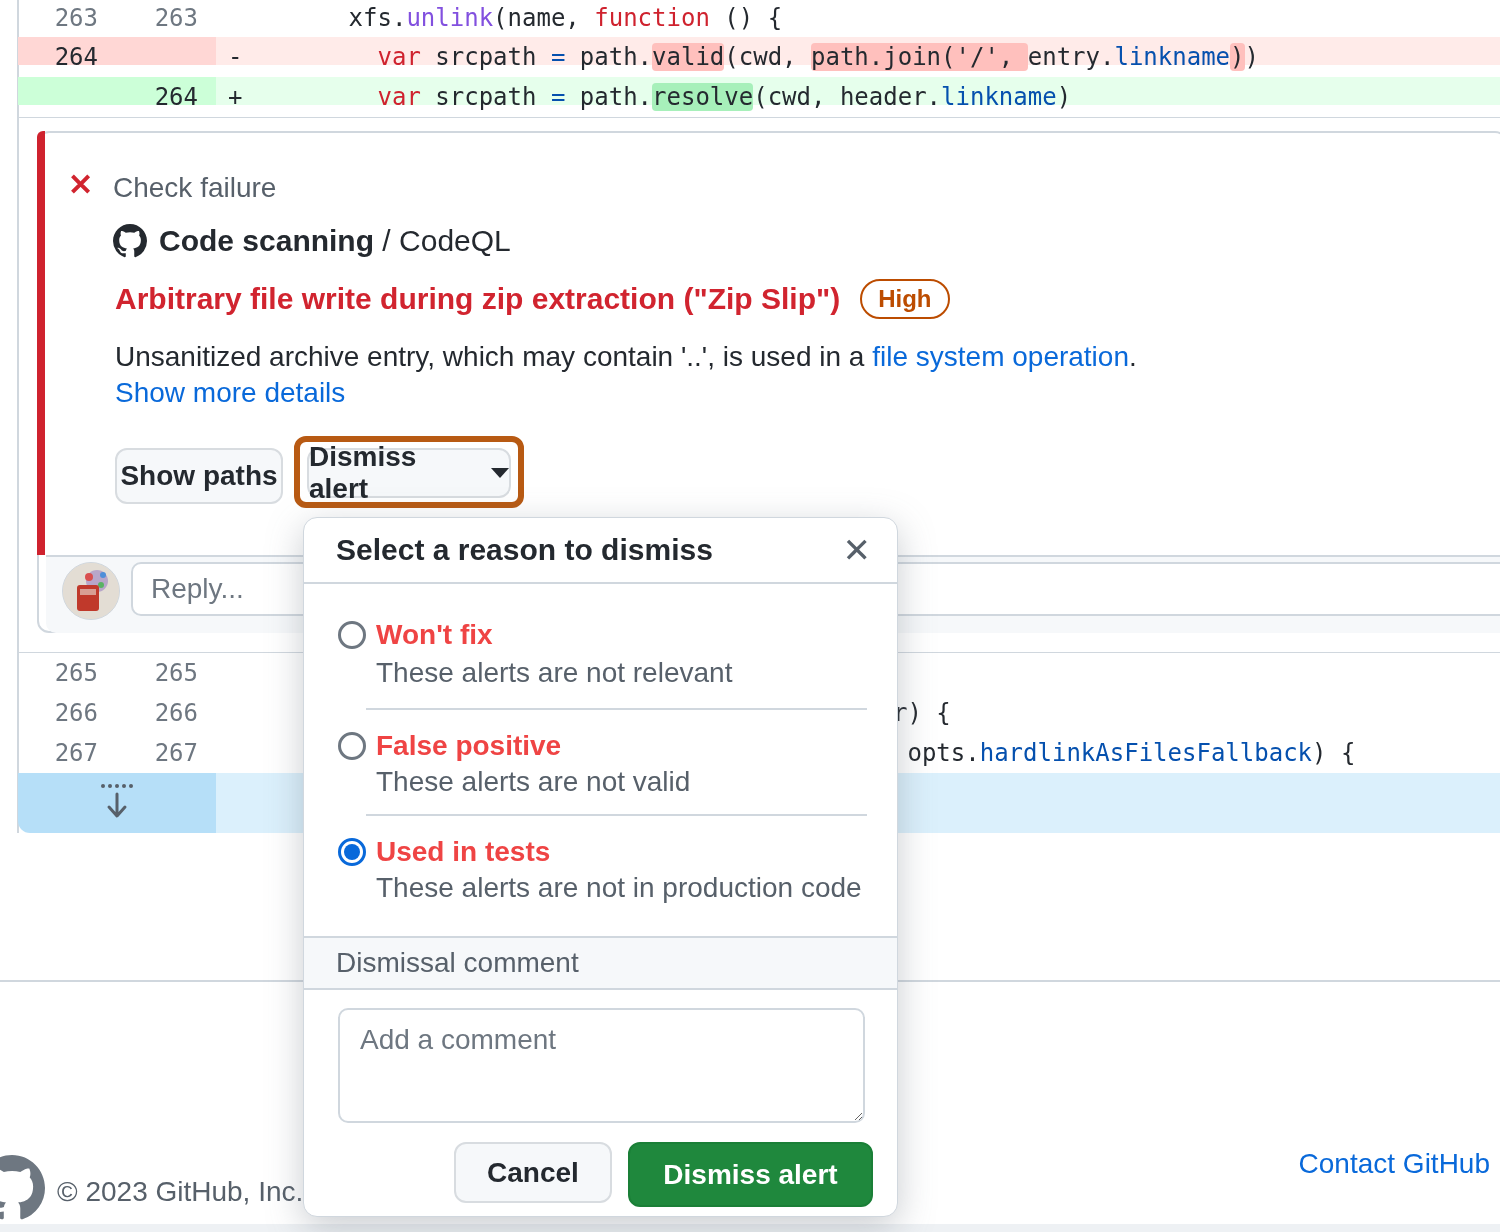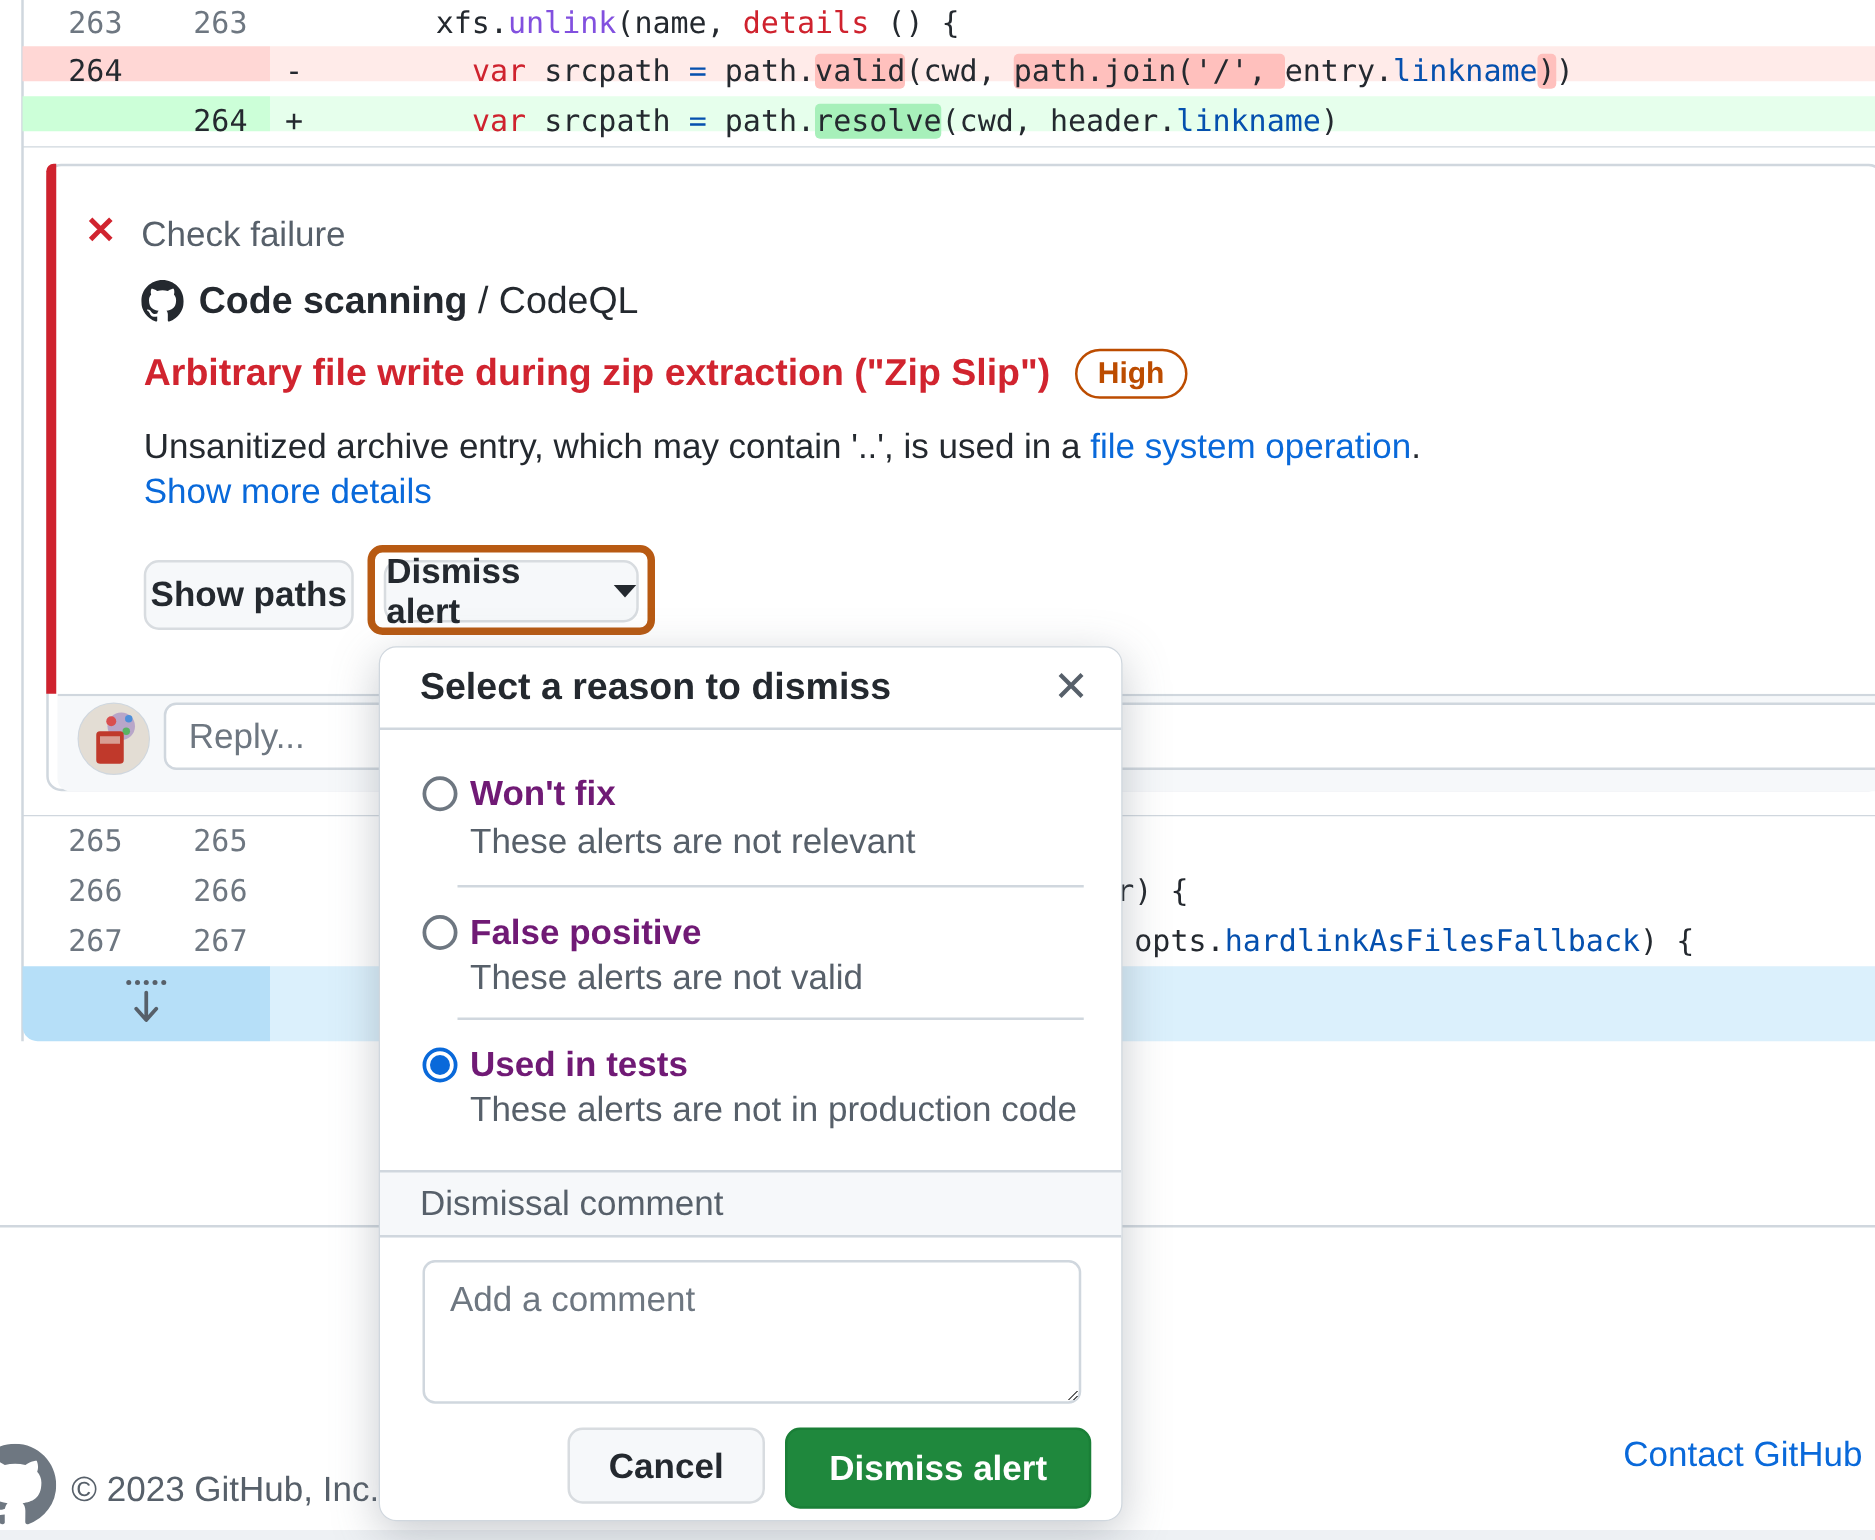--- a/index.html
+++ b/index.html
@@ -59,21 +59,21 @@
 
   
   .dialog{left:303px;top:517px;width:595px;height:700px;background:#fff;border:1px solid #d0d7de;border-radius:14px;
           box-shadow:0 10px 36px rgba(100,110,120,0.35);box-sizing:border-box;}
   .dlg-header{position:absolute;left:0;top:0;width:100%;height:66px;border-bottom:2px solid #d0d7de;box-sizing:border-box;}
   .dlg-title{position:absolute;left:32px;top:0;line-height:64px;font-size:30px;font-weight:700;color:#24292f;}
   .dlg-close{position:absolute;right:26px;top:12px;font-size:34px;color:#57606a;cursor:pointer;line-height:40px;}
   .radio{position:absolute;left:34px;width:28px;height:28px;border:3px solid #6e7781;border-radius:50%;box-sizing:border-box;background:#fff;}
   .radio.checked{border-color:#0969da;}
   .radio.checked::after{content:"";position:absolute;left:3px;top:3px;width:16px;height:16px;border-radius:50%;background:#0969da;}
-  .opt-title{position:absolute;left:72px;font-size:28px;font-weight:700;color:#701a75;line-height:34px;}
+  .opt-title{position:absolute;left:72px;font-size:28px;font-weight:700;color:#ef4444;line-height:34px;}
   .opt-desc{position:absolute;left:72px;font-size:28px;color:#57606a;line-height:34px;}
   .divider{position:absolute;left:62px;width:501px;border-top:2px solid #d0d7de;height:0;}
   .comment-bar{position:absolute;left:0;top:418px;width:100%;height:54px;background:#f6f8fa;
                border-top:2px solid #d0d7de;border-bottom:2px solid #d0d7de;box-sizing:border-box;}
   .comment-bar-label{position:absolute;left:32px;line-height:50px;font-size:28px;color:#57606a;}
   .dlg-textarea{position:absolute;left:34px;top:490px;width:527px;height:115px;box-sizing:border-box;border:2px solid #d0d7de;
                 border-radius:10px;font-size:28px;padding:14px 20px;color:#24292f;resize:both;
                 font-family:"Liberation Sans",sans-serif;background:#fff;}
   .dlg-textarea::placeholder{color:#6e7781;}
   .btn-cancel{position:absolute;left:150px;top:624px;width:158px;height:61px;}
@@ -90,21 +90,21 @@
 </head>
 <body>
 
 <div class="canvas">
 
   <div class="abs table-left-edge"></div>
 
   <div class="abs diff-row mono" style="top:0;height:37px;">
     <span class="ln ln1" style="line-height:37px;">263</span>
     <span class="ln ln2" style="line-height:37px;">263</span>
-    <span class="codeline" style="line-height:37px;"><span>        xfs.</span><span class="tok-fn">unlink</span><span>(name, </span><span class="tok-k">details</span><span> () {</span></span>
+    <span class="codeline" style="line-height:37px;"><span>        xfs.</span><span class="tok-fn">unlink</span><span>(name, </span><span class="tok-k">function</span><span> () {</span></span>
   </div>
 
   <div class="abs diff-row del mono" style="top:37px;">
     <span class="gutter"></span>
     <span class="codebg"></span>
     <span class="ln ln1 ln-dark">264</span>
     <span class="marker">-</span>
     <span class="codeline"><span>          </span><span class="tok-k">var</span><span> srcpath </span><span class="tok-b">=</span><span> path.</span><span class="tok-hd">valid</span><span>(cwd, </span><span class="tok-hd">path.join('/', </span><span>entry.</span><span class="tok-b">linkname</span><span class="tok-hd">)</span><span>)</span></span>
   </div>
 

